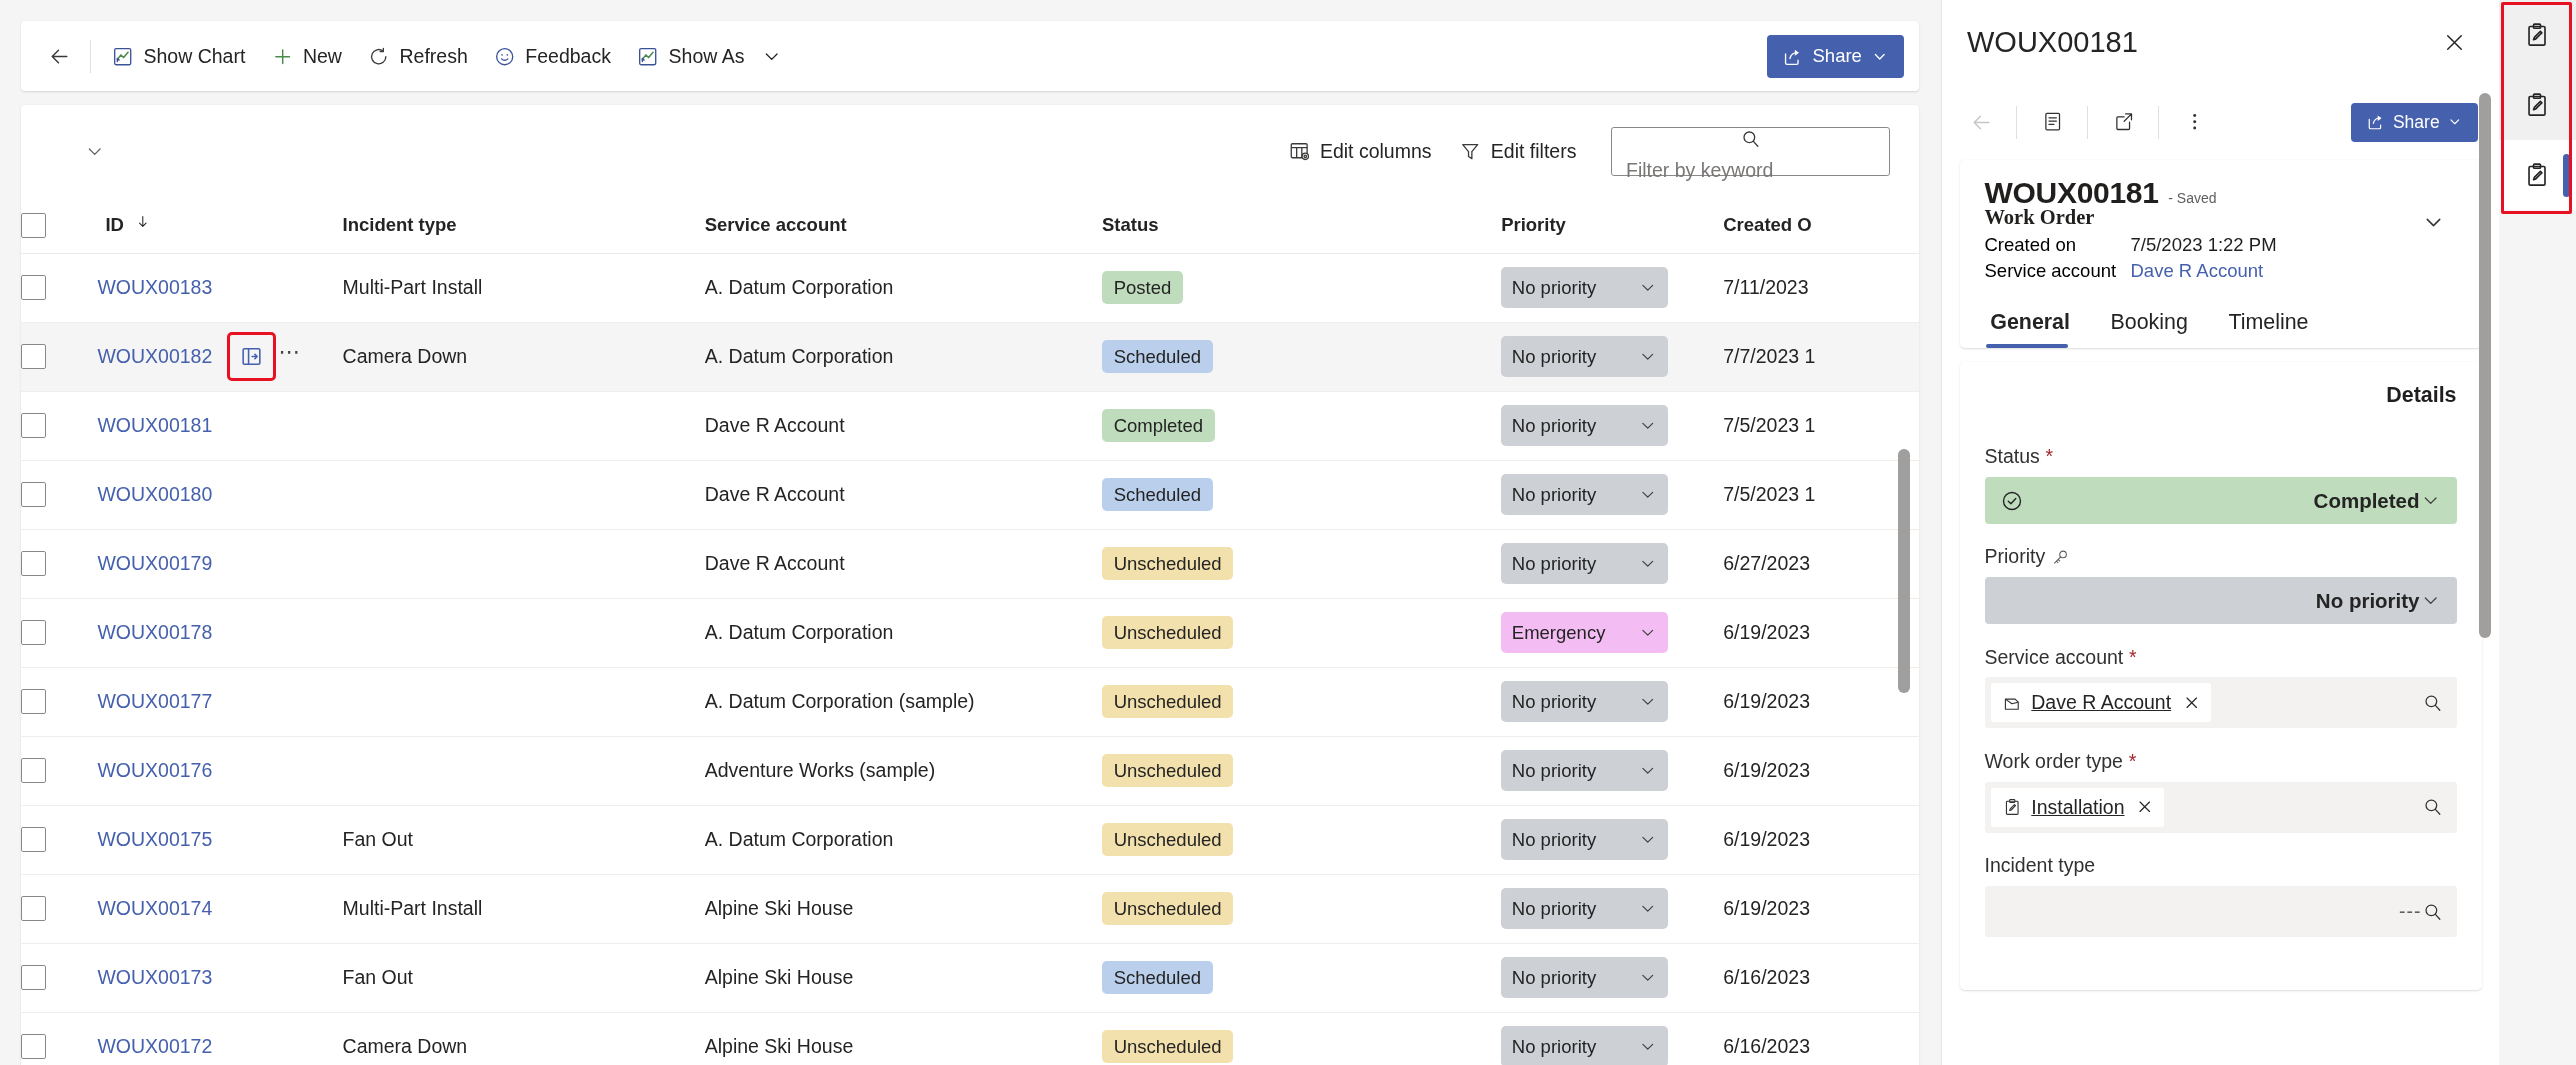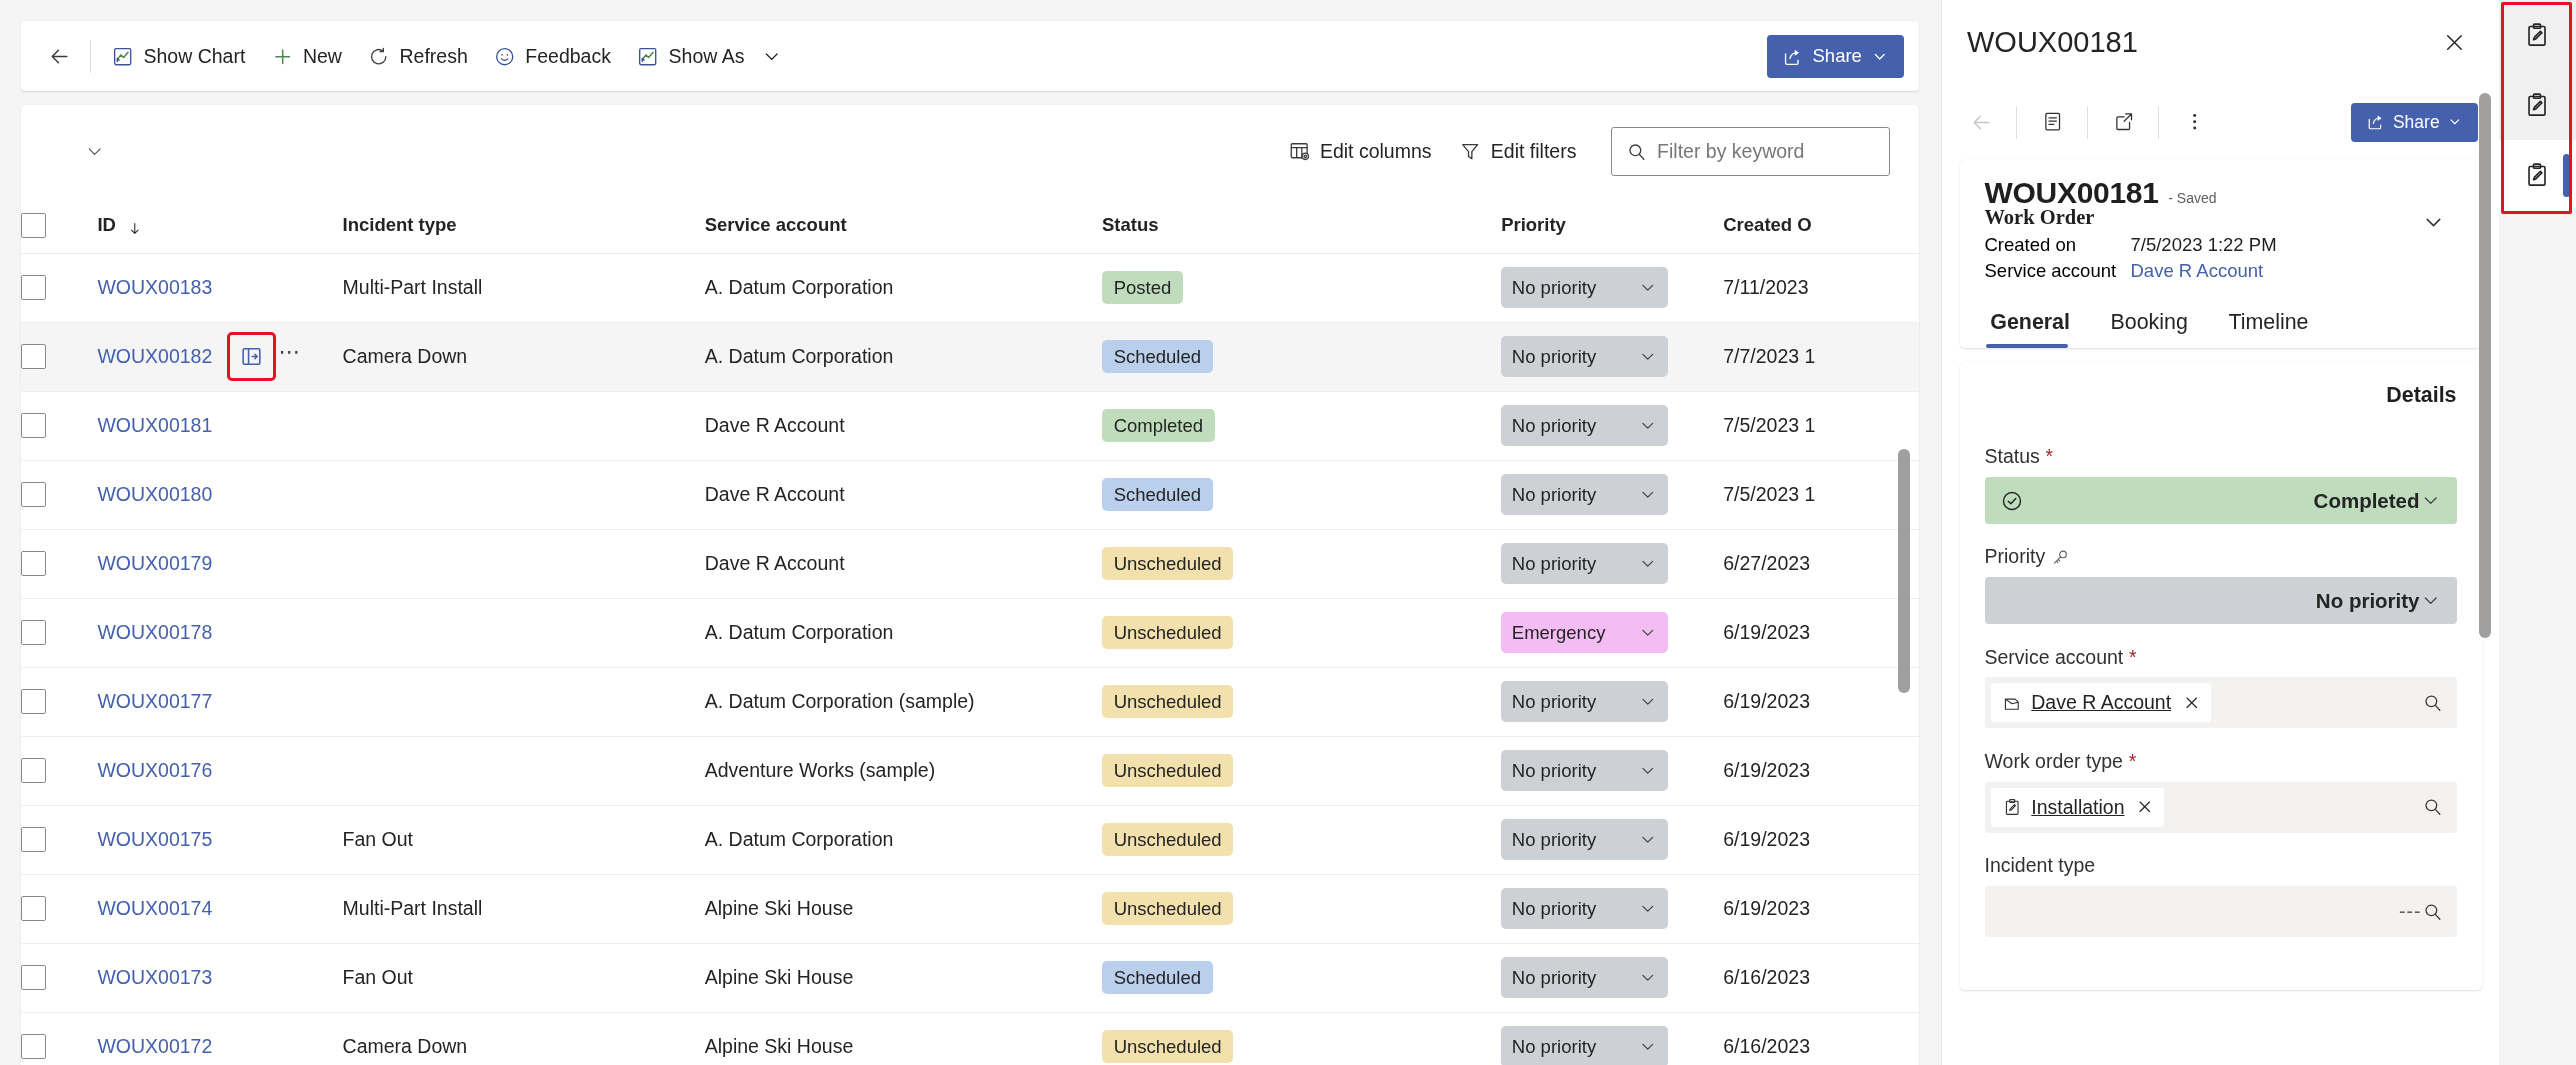--- a/index.html
+++ b/index.html
@@ -67,21 +67,21 @@
   .view-chev { margin-left:13.6px; color:#616161; display:flex; align-items:center; cursor:pointer;}
   .lh-spacer { flex:1 1 auto; }
   .lh-item {
     display:flex; align-items:center; gap:9.7px;
     height:45px; padding:0 13.6px; border-radius:2.9px; cursor:pointer;
     font-size:19.5px; color:#242424; white-space:nowrap;
   }
   .search-box {
     display:flex; align-items:center; gap:9.7px;
     width:279px; height:49px; border:1px solid #8a8886; border-radius:2.9px;
-    padding:0 13.6px; margin-left:21.4px; background:#fff;
+    padding:0 13.6px; margin-left:21.4px; background:#fff;flex-direction:column;
   }
   .search-box input {
     border:none; outline:none; font-size:19.5px; color:#242424; background:transparent;
     width:100%; font-family:"Liberation Sans", sans-serif;
   }
   .search-box input::placeholder { color:#797775; }
 
   
   .grid-wrap { position:relative; }
   table.grid { width: 1898px; border-collapse: collapse; table-layout: fixed; }
@@ -427,21 +427,21 @@
             <col class="col-sta">
               <col class="col-pri">
               <col class="col-cre">
           </colgroup>
           <thead>
             <tr>
               <th class="cell-pad-cb">
                 <span class="chk"></span>
               </th>
               <th>
-                <span style="display:inline-flex;align-items:flex-end;gap:11px;">
+                <span style="display:inline-flex;align-items:flex-start;gap:11px;margin-left:8px;">
                   <span>ID</span>
                   <span style="display:flex;">
                     <svg width="15.6" height="15.6" viewBox="0 0 24 24" fill="none" stroke="#242424" stroke-width="1.6">
                       <path d="M12 4v15M12 19l-5-5M12 19l5-5" stroke-linecap="round" stroke-linejoin="round"></path>
                     </svg>
                   </span>
                 </span>
               </th>
               <th>Incident type</th>
               <th>Service account</th>

